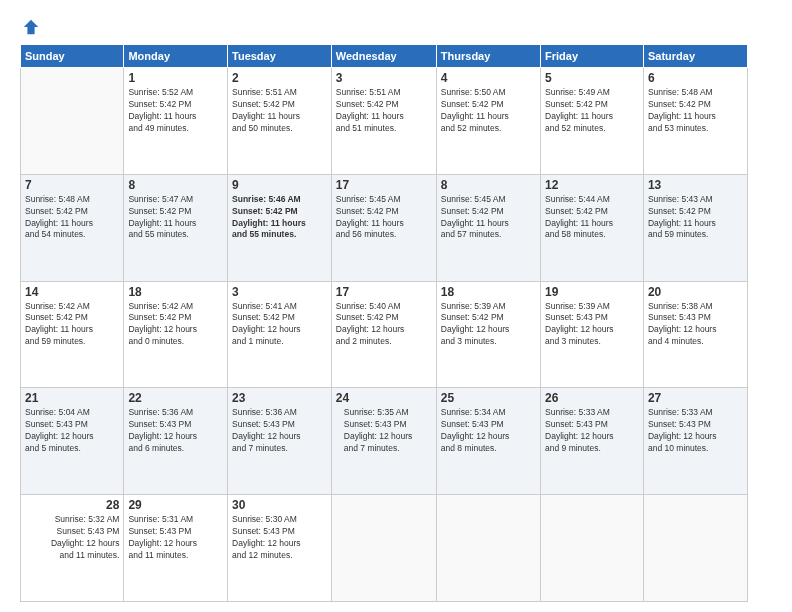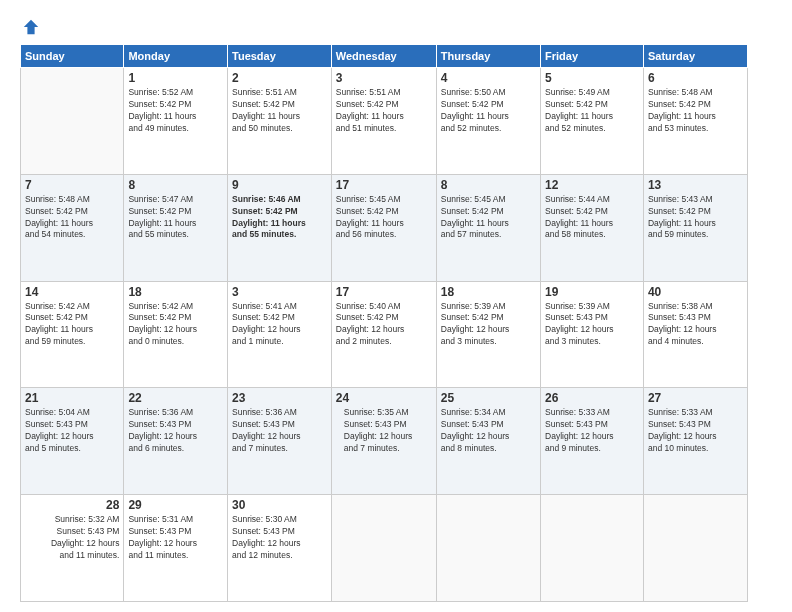--- a/index.html
+++ b/index.html
@@ -264,21 +264,21 @@
 and 3 minutes.</div>
           </td>
           <td style="background-color: rgb(255, 255, 255);">
             <div class="day-number">19</div>
             <div class="day-info" style="white-space: pre-line;">Sunrise: 5:39 AM
 Sunset: 5:43 PM
 Daylight: 12 hours
 and 3 minutes.</div>
           </td>
           <td style="background-color: rgb(255, 255, 255);">
-            <div class="day-number">40</div>
+            <div class="day-number">20</div>
             <div class="day-info" style="white-space: pre-line;">Sunrise: 5:38 AM
 Sunset: 5:43 PM
 Daylight: 12 hours
 and 4 minutes.</div>
           </td>
         </tr>
         <tr>
           <td style="background-color: rgb(240, 244, 248);">
             <div class="day-number">21</div>
             <div class="day-info" style="white-space: pre-line;">Sunrise: 5:04 AM

